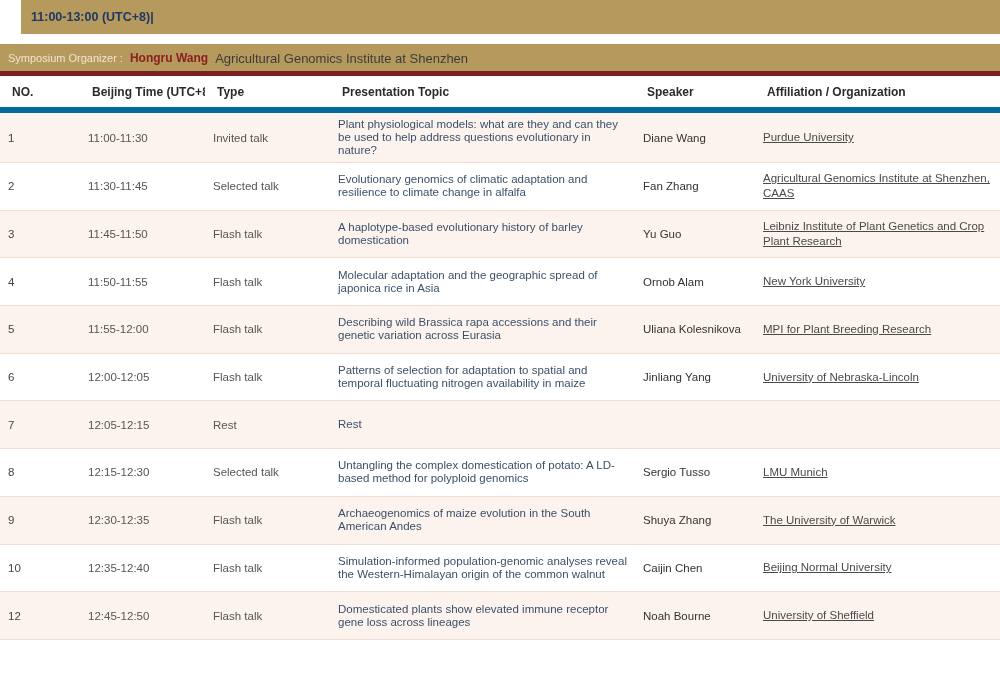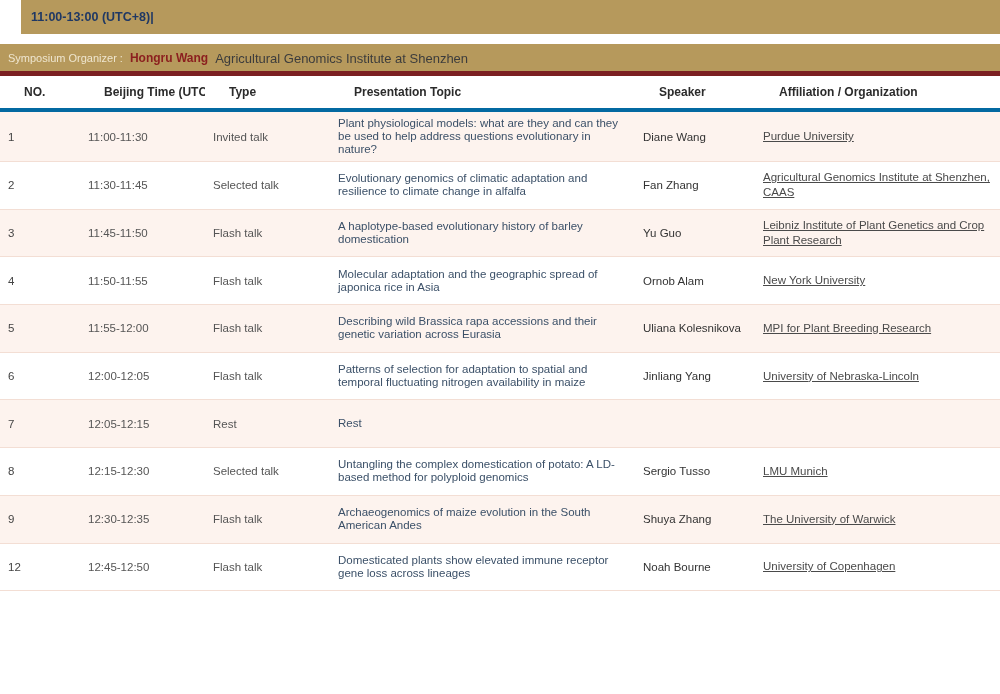--- a/index.html
+++ b/index.html
@@ -54,23 +54,23 @@
   col.w-topic{ width: 305px; }
   col.w-spk  { width: 120px; }
   col.w-aff  { width: 245px; }
   th {
     text-align: left;
     font-size: 12px;
     font-weight: bold;
     color: #2b2b2b;
     height: 34px;
     vertical-align: middle;
-    padding: 0 24px;
+    padding: 0 12px;
     background: #ffffff;
-    border-bottom: 4px solid #0369a1;
+    border-bottom: 6px solid #0369a1;
     white-space: nowrap;
     overflow: hidden;
   }
   td {
     font-size: 11.5px;
     vertical-align: middle;
     padding: 5px 8px;
     height: 47.7px;
     overflow: hidden;
   }
@@ -195,24 +195,32 @@
 
   <tr>
     <td class="c-no">9</td>
     <td class="c-time">12:30-12:35</td>
     <td class="c-type">Flash talk</td>
     <td class="c-topic">Archaeogenomics of maize evolution in the South American Andes</td>
     <td class="c-speaker">Shuya Zhang</td>
     <td class="c-aff">The University of Warwick</td>
   </tr>
 
+  <tr>
+    <td class="c-no">10</td>
+    <td class="c-time">12:35-12:40</td>
+    <td class="c-type">Flash talk</td>
+    <td class="c-topic">Simulation-informed population-genomic analyses reveal the Western-Himalayan origin of the common walnut</td>
+    <td class="c-speaker">Caijin Chen</td>
+    <td class="c-aff">Beijing Normal University</td>
+  </tr>
 
 
   <tr>
     <td class="c-no">12</td>
     <td class="c-time">12:45-12:50</td>
     <td class="c-type">Flash talk</td>
     <td class="c-topic">Domesticated plants show elevated immune receptor gene loss across lineages</td>
     <td class="c-speaker">Noah Bourne</td>
-    <td class="c-aff">University of Copenhagen</td>
+    <td class="c-aff">University of Sheffield</td>
   </tr>
 </tbody>
 </table>
 
 </body></html>

